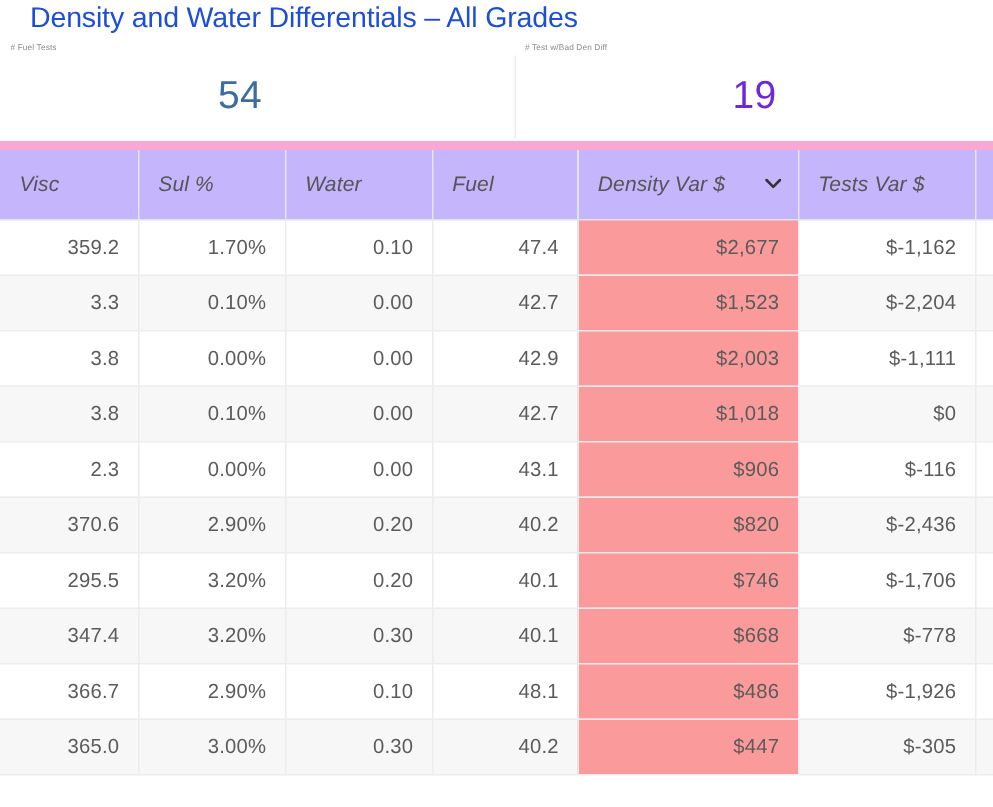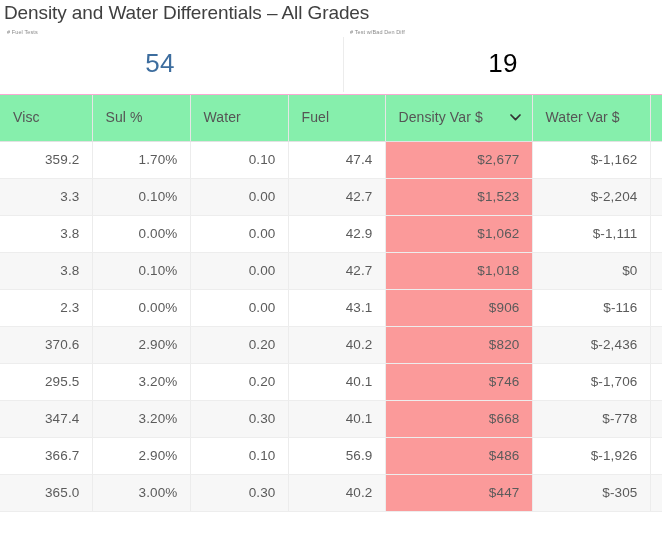--- a/index.html
+++ b/index.html
@@ -13,32 +13,33 @@
     overflow: hidden;
     font-family: "Liberation Sans", sans-serif;
     color: #4a4a4a;
     -webkit-font-smoothing: antialiased;
   }
 
   
   .report-title {
     font-size: 19px;
     line-height: 22px;
-    color: #404040;
+    color: #1d4ed8;
     padding: 2px 0 0 4px;
     letter-spacing: -0.1px;
     white-space: nowrap;
+    margin-left: 16px;
   }
 
   
   .kpi-strip {
     display: flex;
     height: 67px;
     margin-top: 3px;
-    border-bottom: 1px solid #f9a8d4;
+    border-bottom: 6px solid #f9a8d4;
     gap: 24px;
   }
   .kpi-card {
     flex: 1 1 0;
     position: relative;
     display: flex;
     flex-direction: column;
     padding-left: 7px;
     box-sizing: border-box;
   }
@@ -64,21 +65,21 @@
     display: flex;
     align-items: center;
     justify-content: center;
     font-size: 26px;
     font-weight: 400;
     letter-spacing: 0.2px;
     padding-right: 6px;
     padding-bottom: 4px;
   }
   .kpi-value.blue  { color: #3d6d9e; }
-  .kpi-value.red   { color: #000000; }
+  .kpi-value.red   { color: #6d28d9; }
 
   
   .grid-wrap {
     position: relative;
     height: 468px;
     overflow: hidden;
   }
   table.grid {
     border-collapse: collapse;
     table-layout: fixed;
@@ -96,24 +97,25 @@
   table.grid th {
     font-weight: 400;
     font-size: 14px;
     color: #555;
     text-align: left;
     vertical-align: top;
     padding: 13px 11px 12px 13px;
     height: 46px;
     border-right: 1px solid #e6e6e6;
     border-bottom: 1px solid #e2e2e2;
-    background: #86efac;
+    background: #c4b5fd;
     box-sizing: border-box;
     line-height: 19px;
     letter-spacing: 0.1px;
+    font-style: italic;
   }
   th.sorted-col {
     position: relative;
     padding-right: 8px;
   }
   .th-inner {
     display: block;
     position: relative;
     padding-right: 18px;
   }
@@ -188,21 +190,21 @@
           <th class="sorted-col">
             <span class="th-inner">
               <span>Density Var $</span>
               <span class="chevron-down">
                 <svg viewBox="0 0 11 7" width="11" height="7" aria-hidden="true">
                   <path d="M1 1 L5.5 5.6 L10 1" fill="none" stroke="#333" stroke-width="1.7" stroke-linecap="round" stroke-linejoin="round"></path>
                 </svg>
               </span>
             </span>
           </th>
-          <th>Water Var $</th>
+          <th>Tests Var $</th>
           <th class="extra"></th>
         </tr>
       </thead>
       <tbody>
           <tr>
             <td>359.2</td>
             <td>1.70%</td>
             <td>0.10</td>
             <td>47.4</td>
             <td class="highlight">$2,677</td>
@@ -216,21 +218,21 @@
             <td>42.7</td>
             <td class="highlight">$1,523</td>
             <td>$-2,204</td>
             <td class="extra"></td>
           </tr>
           <tr>
             <td>3.8</td>
             <td>0.00%</td>
             <td>0.00</td>
             <td>42.9</td>
-            <td class="highlight">$1,062</td>
+            <td class="highlight">$2,003</td>
             <td>$-1,111</td>
             <td class="extra"></td>
           </tr>
           <tr>
             <td>3.8</td>
             <td>0.10%</td>
             <td>0.00</td>
             <td>42.7</td>
             <td class="highlight">$1,018</td>
             <td>$0</td>
@@ -269,21 +271,21 @@
             <td>0.30</td>
             <td>40.1</td>
             <td class="highlight">$668</td>
             <td>$-778</td>
             <td class="extra"></td>
           </tr>
           <tr>
             <td>366.7</td>
             <td>2.90%</td>
             <td>0.10</td>
-            <td>56.9</td>
+            <td>48.1</td>
             <td class="highlight">$486</td>
             <td>$-1,926</td>
             <td class="extra"></td>
           </tr>
           <tr>
             <td>365.0</td>
             <td>3.00%</td>
             <td>0.30</td>
             <td>40.2</td>
             <td class="highlight">$447</td>

